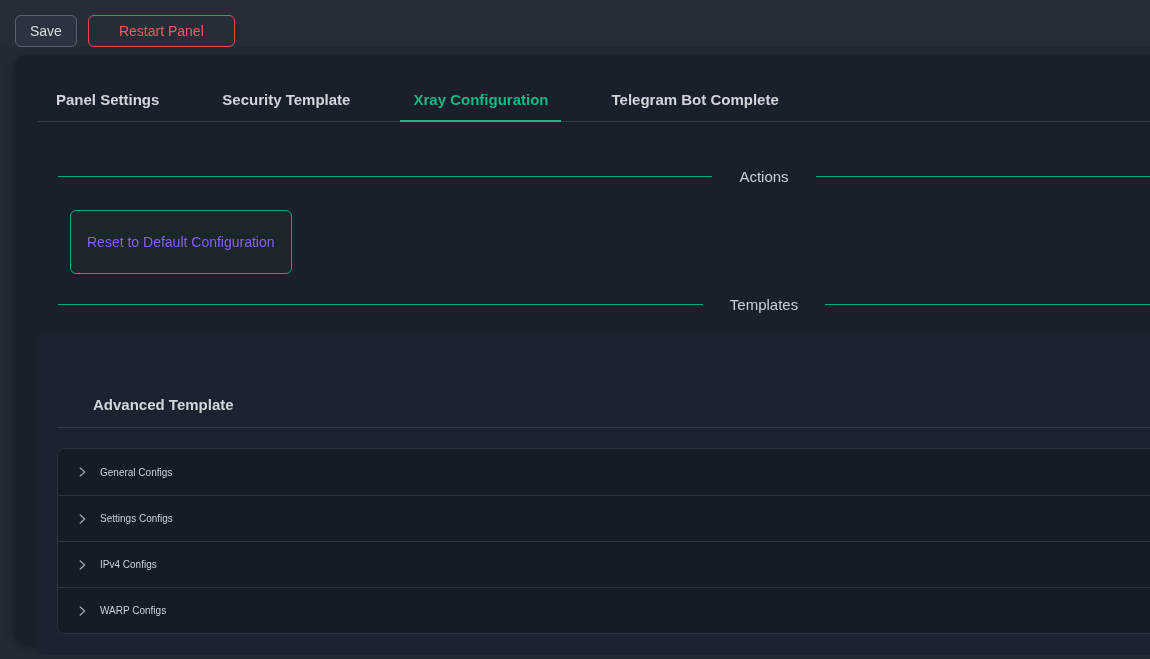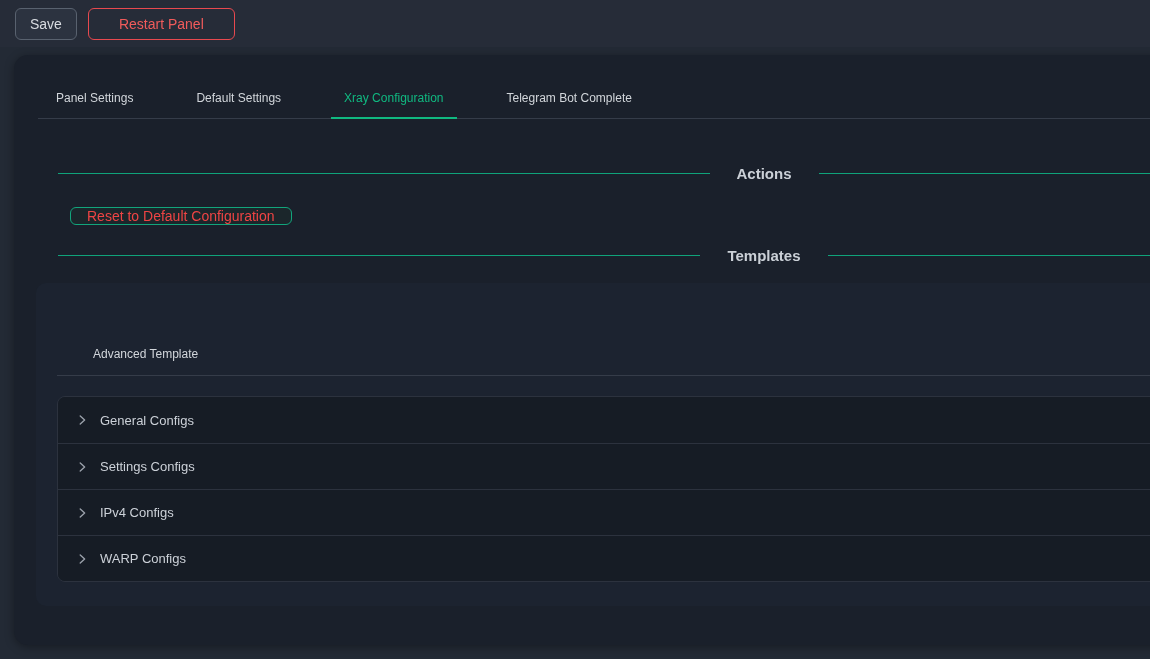--- a/index.html
+++ b/index.html
@@ -10,21 +10,21 @@
     background: #232a35;
     font-family: "Liberation Sans", sans-serif;
     color: #cfd3d9;
   }
 
   
   .topbar {
     height: 47px;
     background: #262c38;
     display: flex;
-    align-items: center;
+    align-items: flex-end;
     padding: 0 15px;
     gap: 11px;
   }
   .btn {
     font-family: "Liberation Sans", sans-serif;
     font-size: 14px;
     border-radius: 6px;
     cursor: pointer;
     line-height: 1;
   }
@@ -55,48 +55,49 @@
 
   .main-tabs {
     margin: 27px 24px 0;
     padding-left: 5px;
     border-bottom: 1px solid #353c49;
     display: flex;
     gap: 37px;
   }
   .tab {
     padding: 9px 13px 12px;
-    font-size: 12px;
+    font-size: 15px;
     color: #d2d6db;
     border-bottom: 2px solid transparent;
     margin-bottom: -1px;
     cursor: pointer;
     white-space: nowrap;
+    font-weight: bold;
   }
   .tab.active { color: #10b981; border-bottom-color: #10b981; }
 
   
   .divider {
     display: flex;
     align-items: center;
     margin: 43px 44px 0;
     height: 22px;
   }
   .divider.templates { margin-top: 19px; }
   .dline { flex: 1; height: 1px; background: #0fa37a; }
-  .dlabel { padding: 0 27px; font-size: 15px; color: #cbd0d7; white-space: nowrap; font-weight: bold; }
+  .dlabel { padding: 0 27px; font-size: 15px; color: #cbd0d7; white-space: nowrap; }
 
   
   .btn-reset {
     display: inline-block;
     margin: 23px 0 0 56px;
     background: #1b262b;
     border: 1px solid #12a57c;
-    color: #ef4444;
-    padding: 1px 16px;
+    color: #8b5cf6;
+    padding: 24px 16px;
   }
 
   
   .inner-card {
     margin: 17px 22px 0;
     height: 323px;
     background: #1c2330;
     border-radius: 10px;
   }
   .tpl-tabs {
@@ -120,37 +121,37 @@
     height: 46px;
     background: #161c25;
     display: flex;
     align-items: center;
     padding: 0 17px;
     gap: 11px;
     cursor: pointer;
     border-top: 1px solid #2c323e;
   }
   .acc-row:first-child { border-top: none; }
-  .acc-label { font-size: 13px; color: #ccd1d8; }
+  .acc-label { font-size: 10px; color: #ccd1d8; }
   .chev { display: flex; align-items: center; }
   .chev svg { display: block; }
 </style>
 </head>
 <body>
 
 <div class="topbar">
   <button class="btn btn-save">Save</button>
   <button class="btn btn-restart">Restart Panel</button>
 </div>
 
 <div class="main-card">
 
   <div class="main-tabs">
     <div class="tab">Panel Settings</div>
-    <div class="tab">Default Settings</div>
+    <div class="tab">Security Template</div>
     <div class="tab active">Xray Configuration</div>
     <div class="tab">Telegram Bot Complete</div>
   </div>
 
   <div class="divider">
     <span class="dline"></span>
     <span class="dlabel">Actions</span>
     <span class="dline"></span>
   </div>
 

